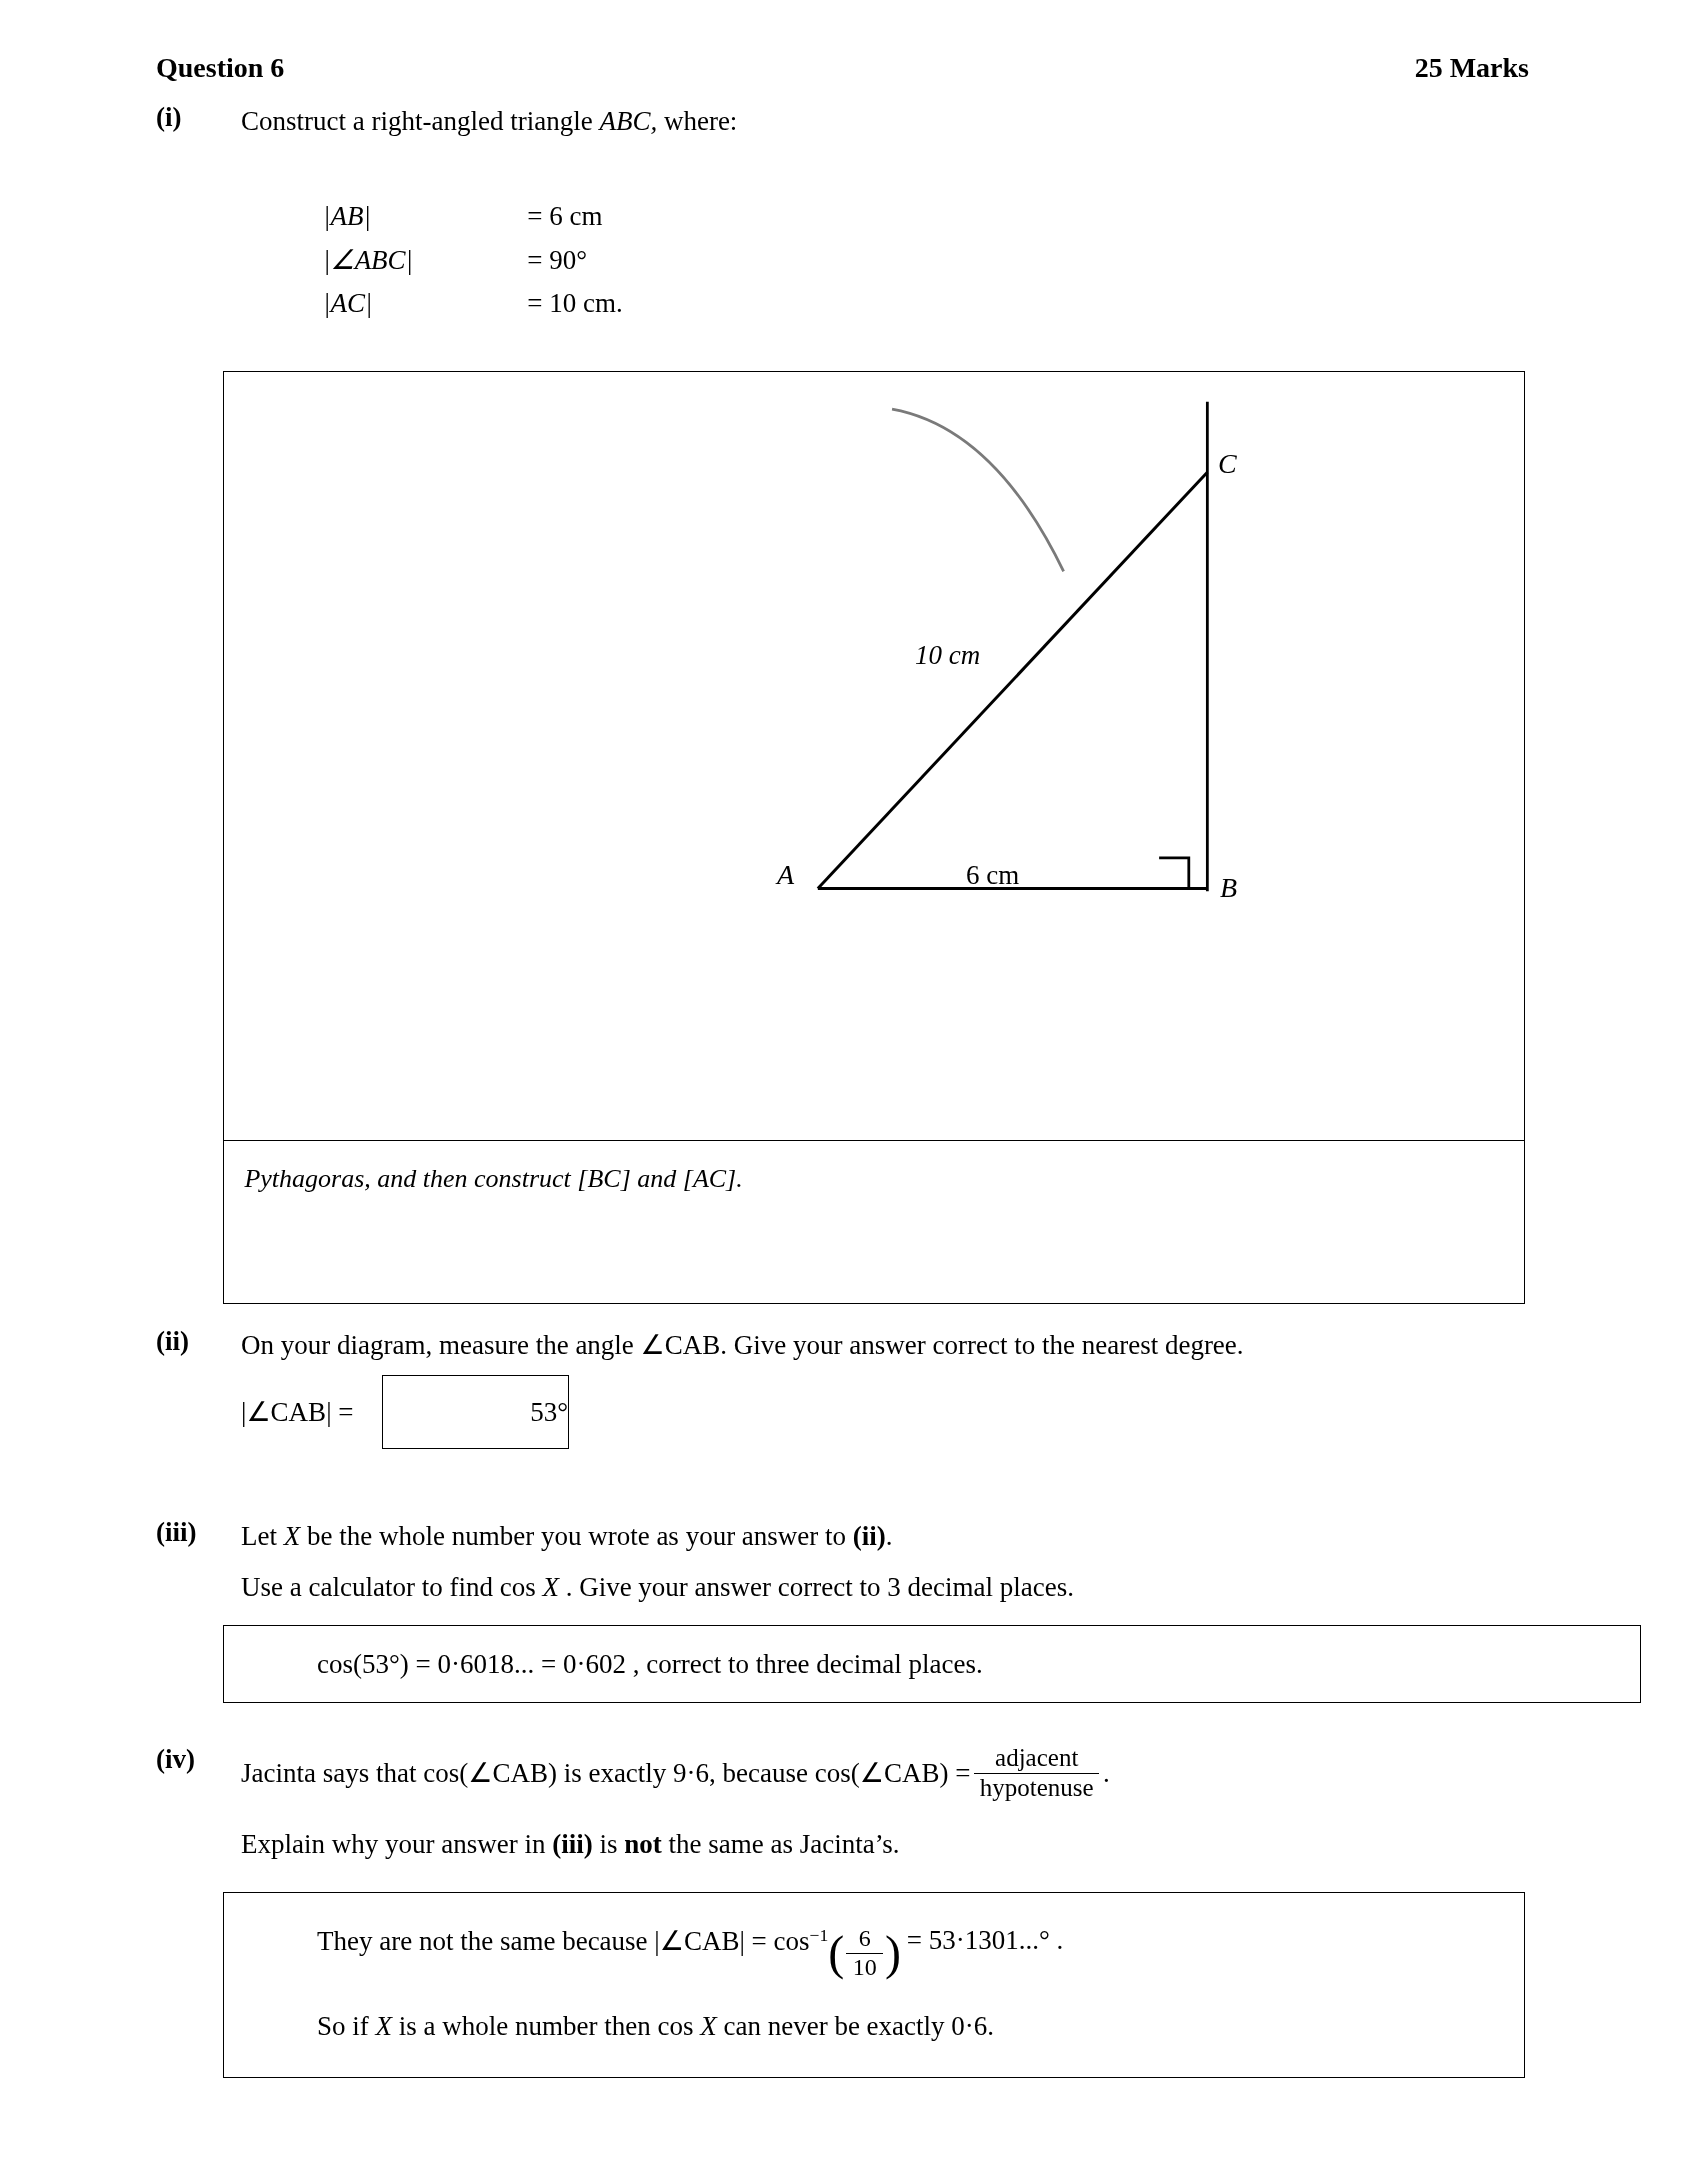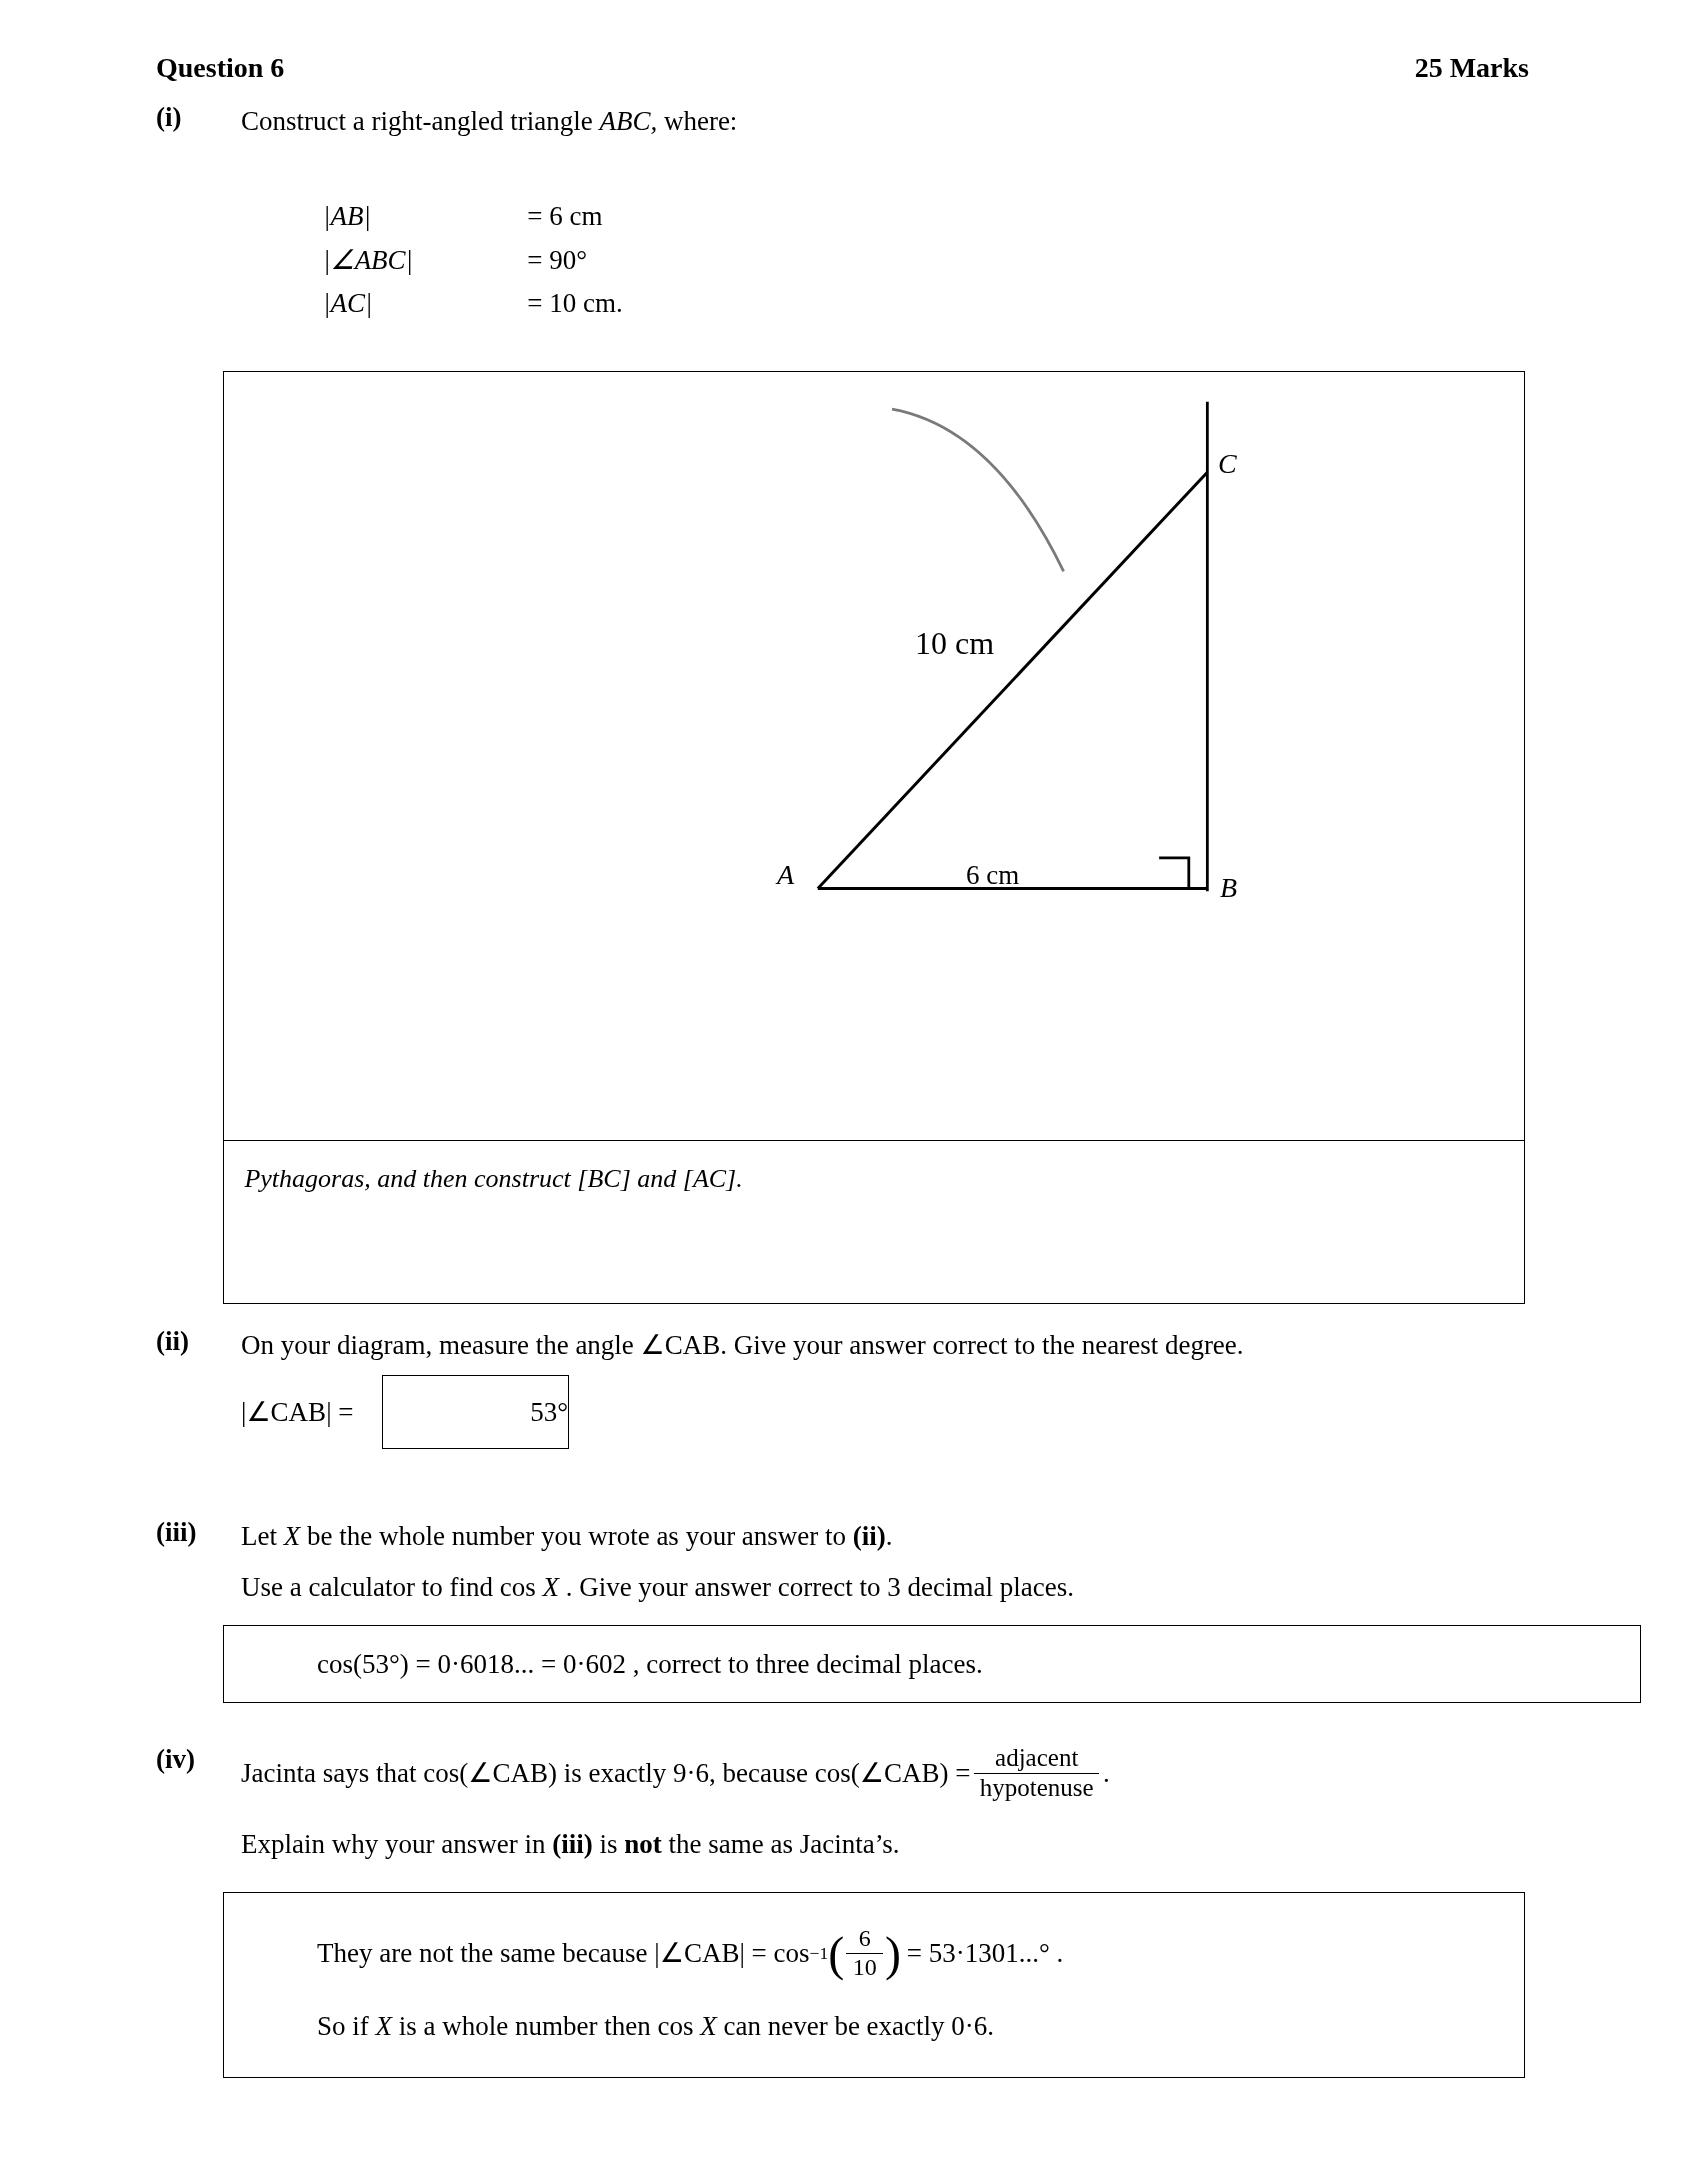--- a/index.html
+++ b/index.html
@@ -193,21 +193,21 @@
 
       <line x1="640" y1="557" x2="1060" y2="557" stroke="#000000" stroke-width="3.2"></line>
       <line x1="640" y1="557" x2="1060" y2="108" stroke="#000000" stroke-width="3.2"></line>
 
       <polyline points="1008,524 1040,524 1040,556" fill="none" stroke="#000000" stroke-width="3"></polyline>
     </svg>
 
     <div style="position:absolute; left:994px; top:76px; font-size:28px;" class="math">C</div>
     <div style="position:absolute; left:996px; top:500px; font-size:28px;" class="math">B</div>
     <div style="position:absolute; left:553px; top:487px; font-size:28px;" class="math">A</div>
-    <div style="position:absolute; left:691px; top:253px; font-size:32px;">10 cm</div>
+    <div style="position:absolute; left:691px; top:268px; font-size:27px;font-style:italic;">10 cm</div>
     <div style="position:absolute; left:742px; top:488px; font-size:27px;">6 cm</div>
   </div>
 
   <div class="note-box">
     <div>
       <span>Pythagoras, and then construct </span><span class="math">[BC]</span><span> and </span><span class="math">[AC]</span><span>.</span>
     </div>
   </div>
 
   <div class="part" style="left:156px; top:1326px; width:1373px;">
@@ -244,21 +244,21 @@
       </span>
       <span>.</span>
     </span>
   </div>
 
   <div style="position:absolute; left:241px; top:1829px; font-size:27px;">
     <span>Explain why your answer in </span><span class="bold">(iii)</span><span> is </span><span class="bold">not</span><span> the same as Jacinta’s.</span>
   </div>
 
   <div class="wide-box" style="left:223px; top:1892px; width:1302px; height:186px;">
-    <div style="display:flex; align-items:center; padding:32px 0 0 93px; font-size:27px;">
+    <div style="display:flex; padding:32px 0 0 93px; font-size:27px;">
       <span>They are not the same because  |∠CAB| = cos</span>
         <span class="sup">−1</span>
       <span class="paren-big">(</span>
       <span class="frac-sm">
         <span class="num">6</span>
         <span class="den">10</span>
       </span>
       <span class="paren-big">)</span>
       <span style="margin-left:5.6px;">= 53·1301...° .</span>
     </div>

